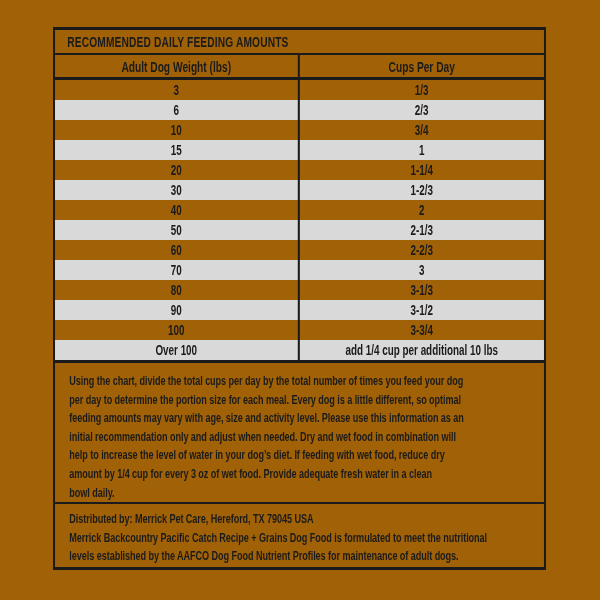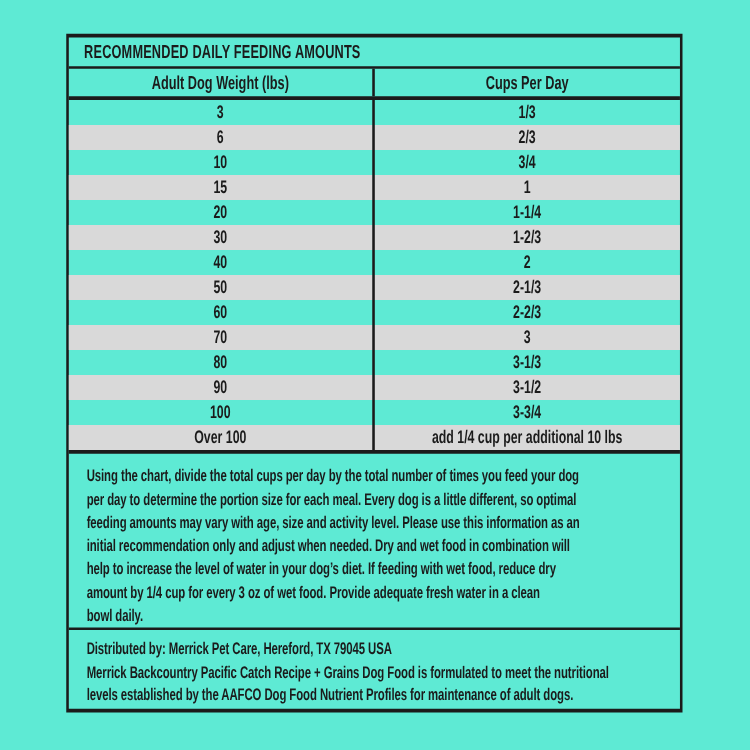--- a/index.html
+++ b/index.html
@@ -8,21 +8,21 @@
     background: #ffffff;
     width: 600px;
     height: 600px;
     overflow: hidden;
     font-family: "Liberation Sans", sans-serif;
   }
   .page {
     position: relative;
     width: 600px;
     height: 600px;
-    background: #5eead4;
+    background: #a16207;
   }
   
   .panel-wrap {
     position: absolute;
     left: 53px;
     top: 27px;
     width: 725px;
     height: 543px;
     transform: scaleX(0.68);
     transform-origin: left top;

